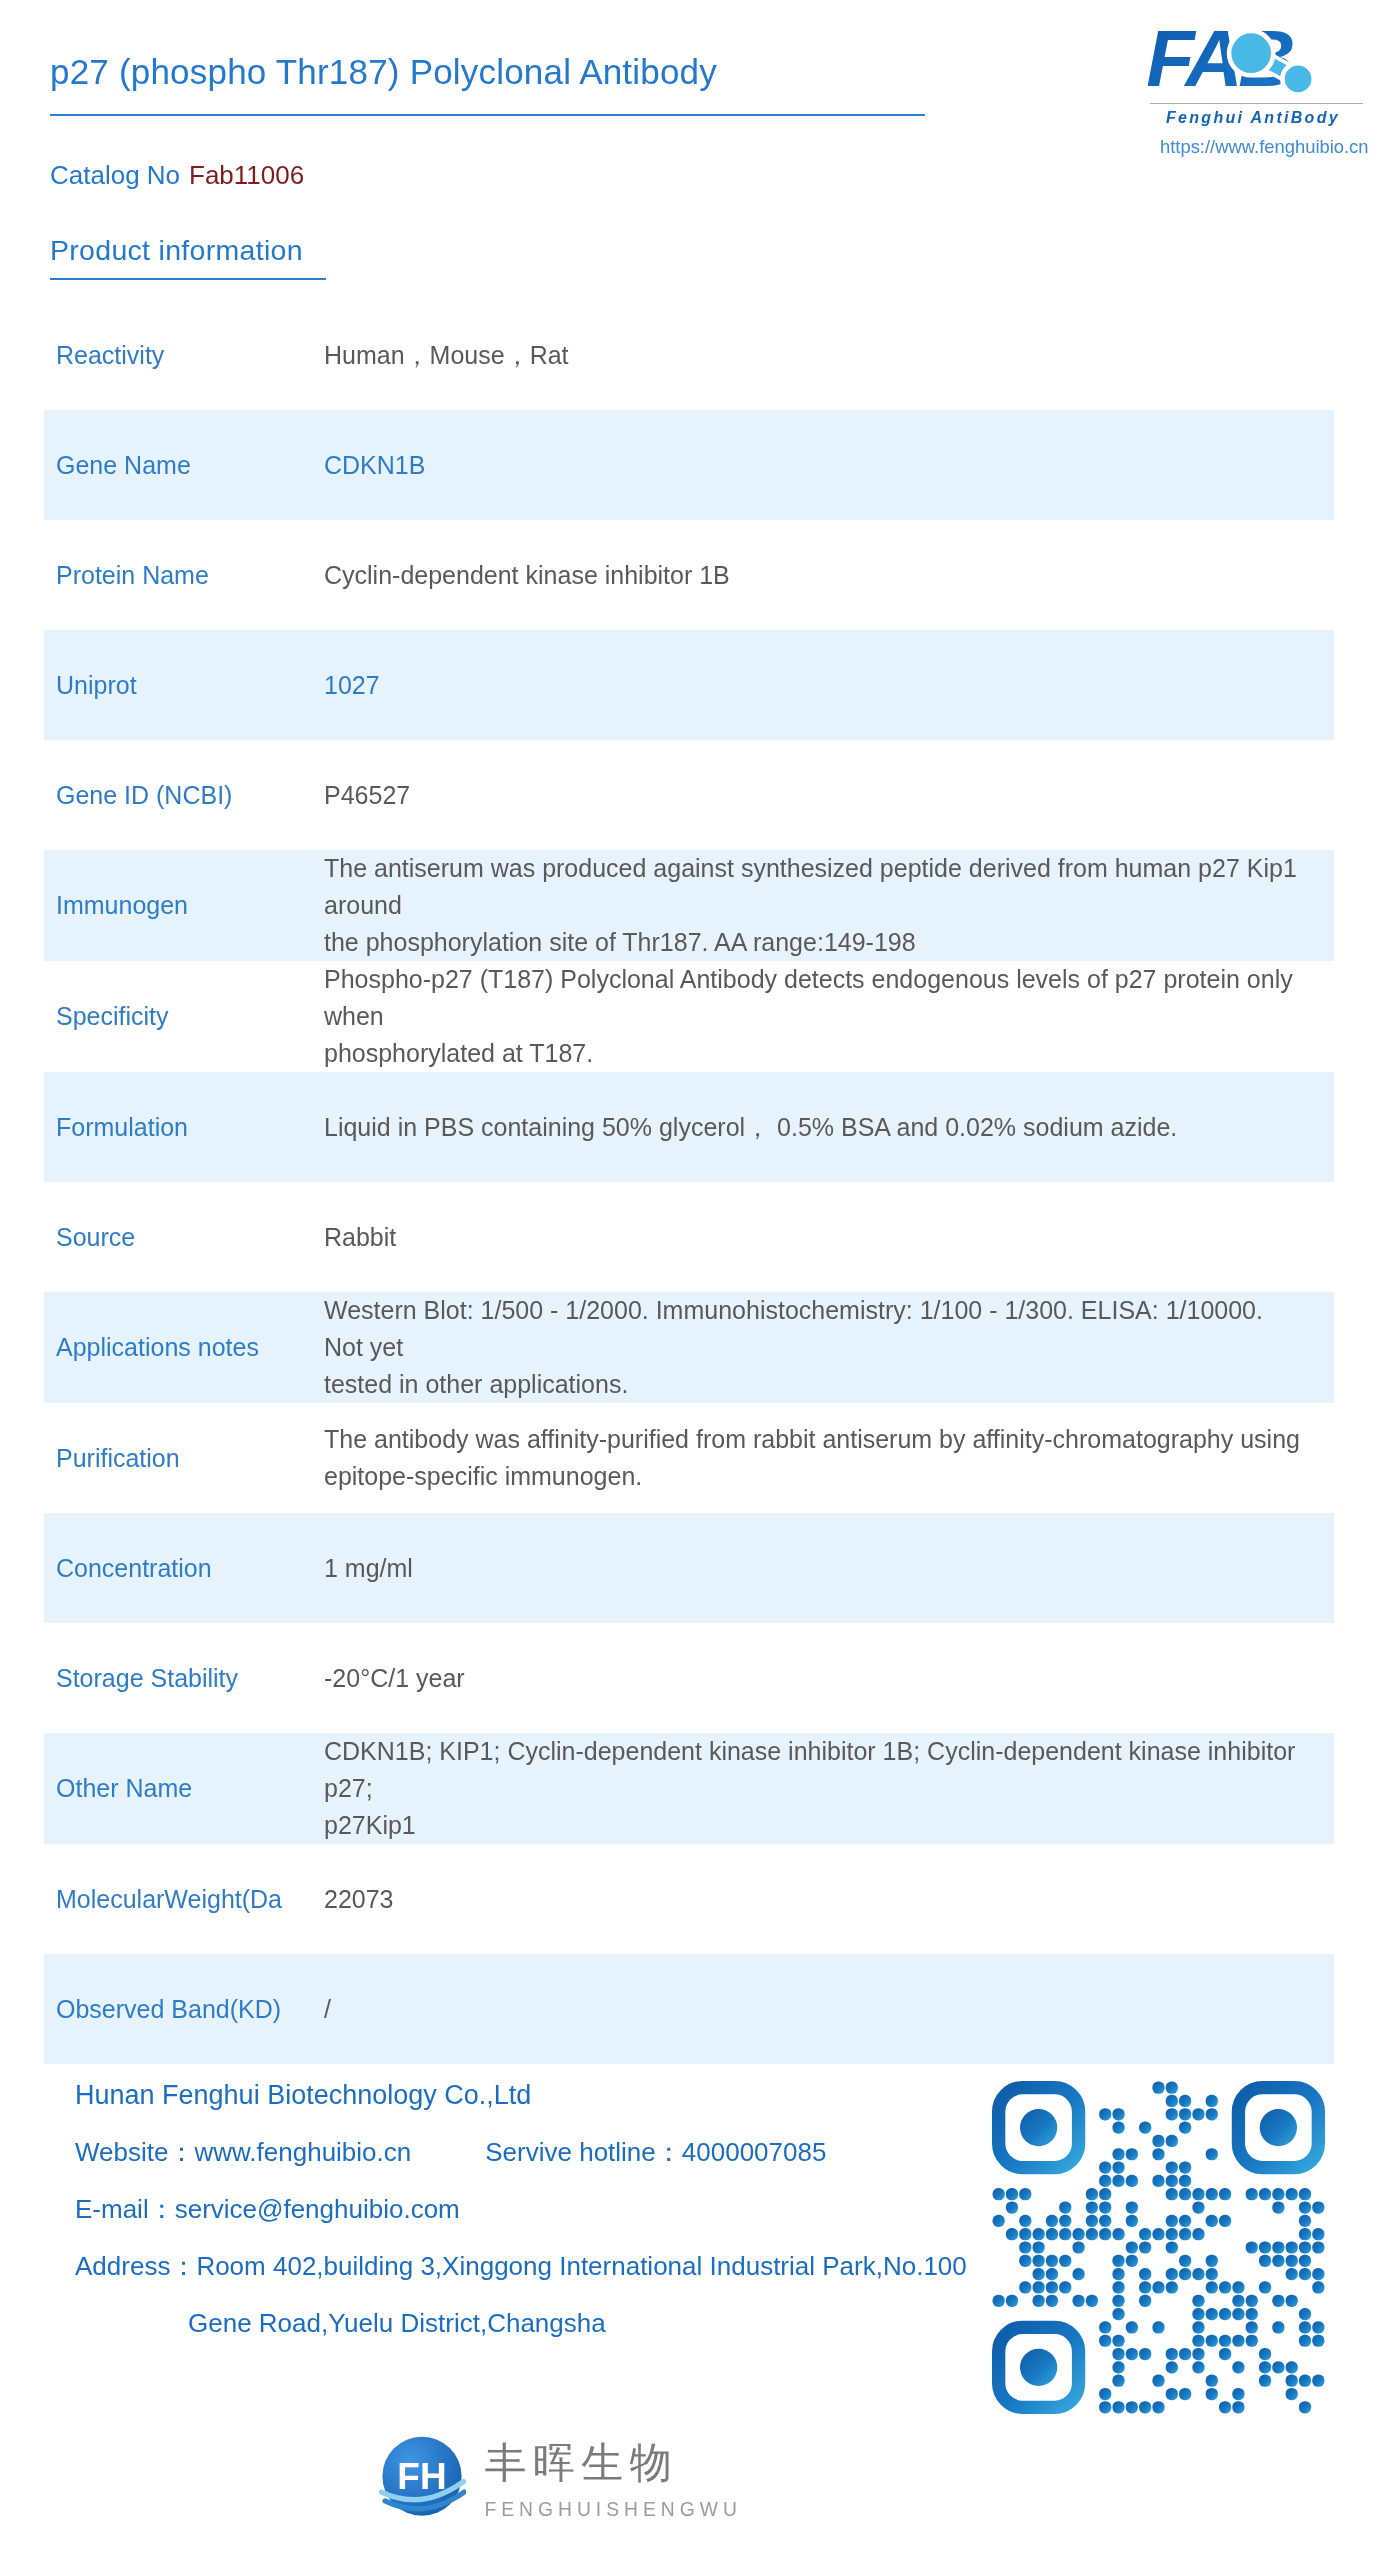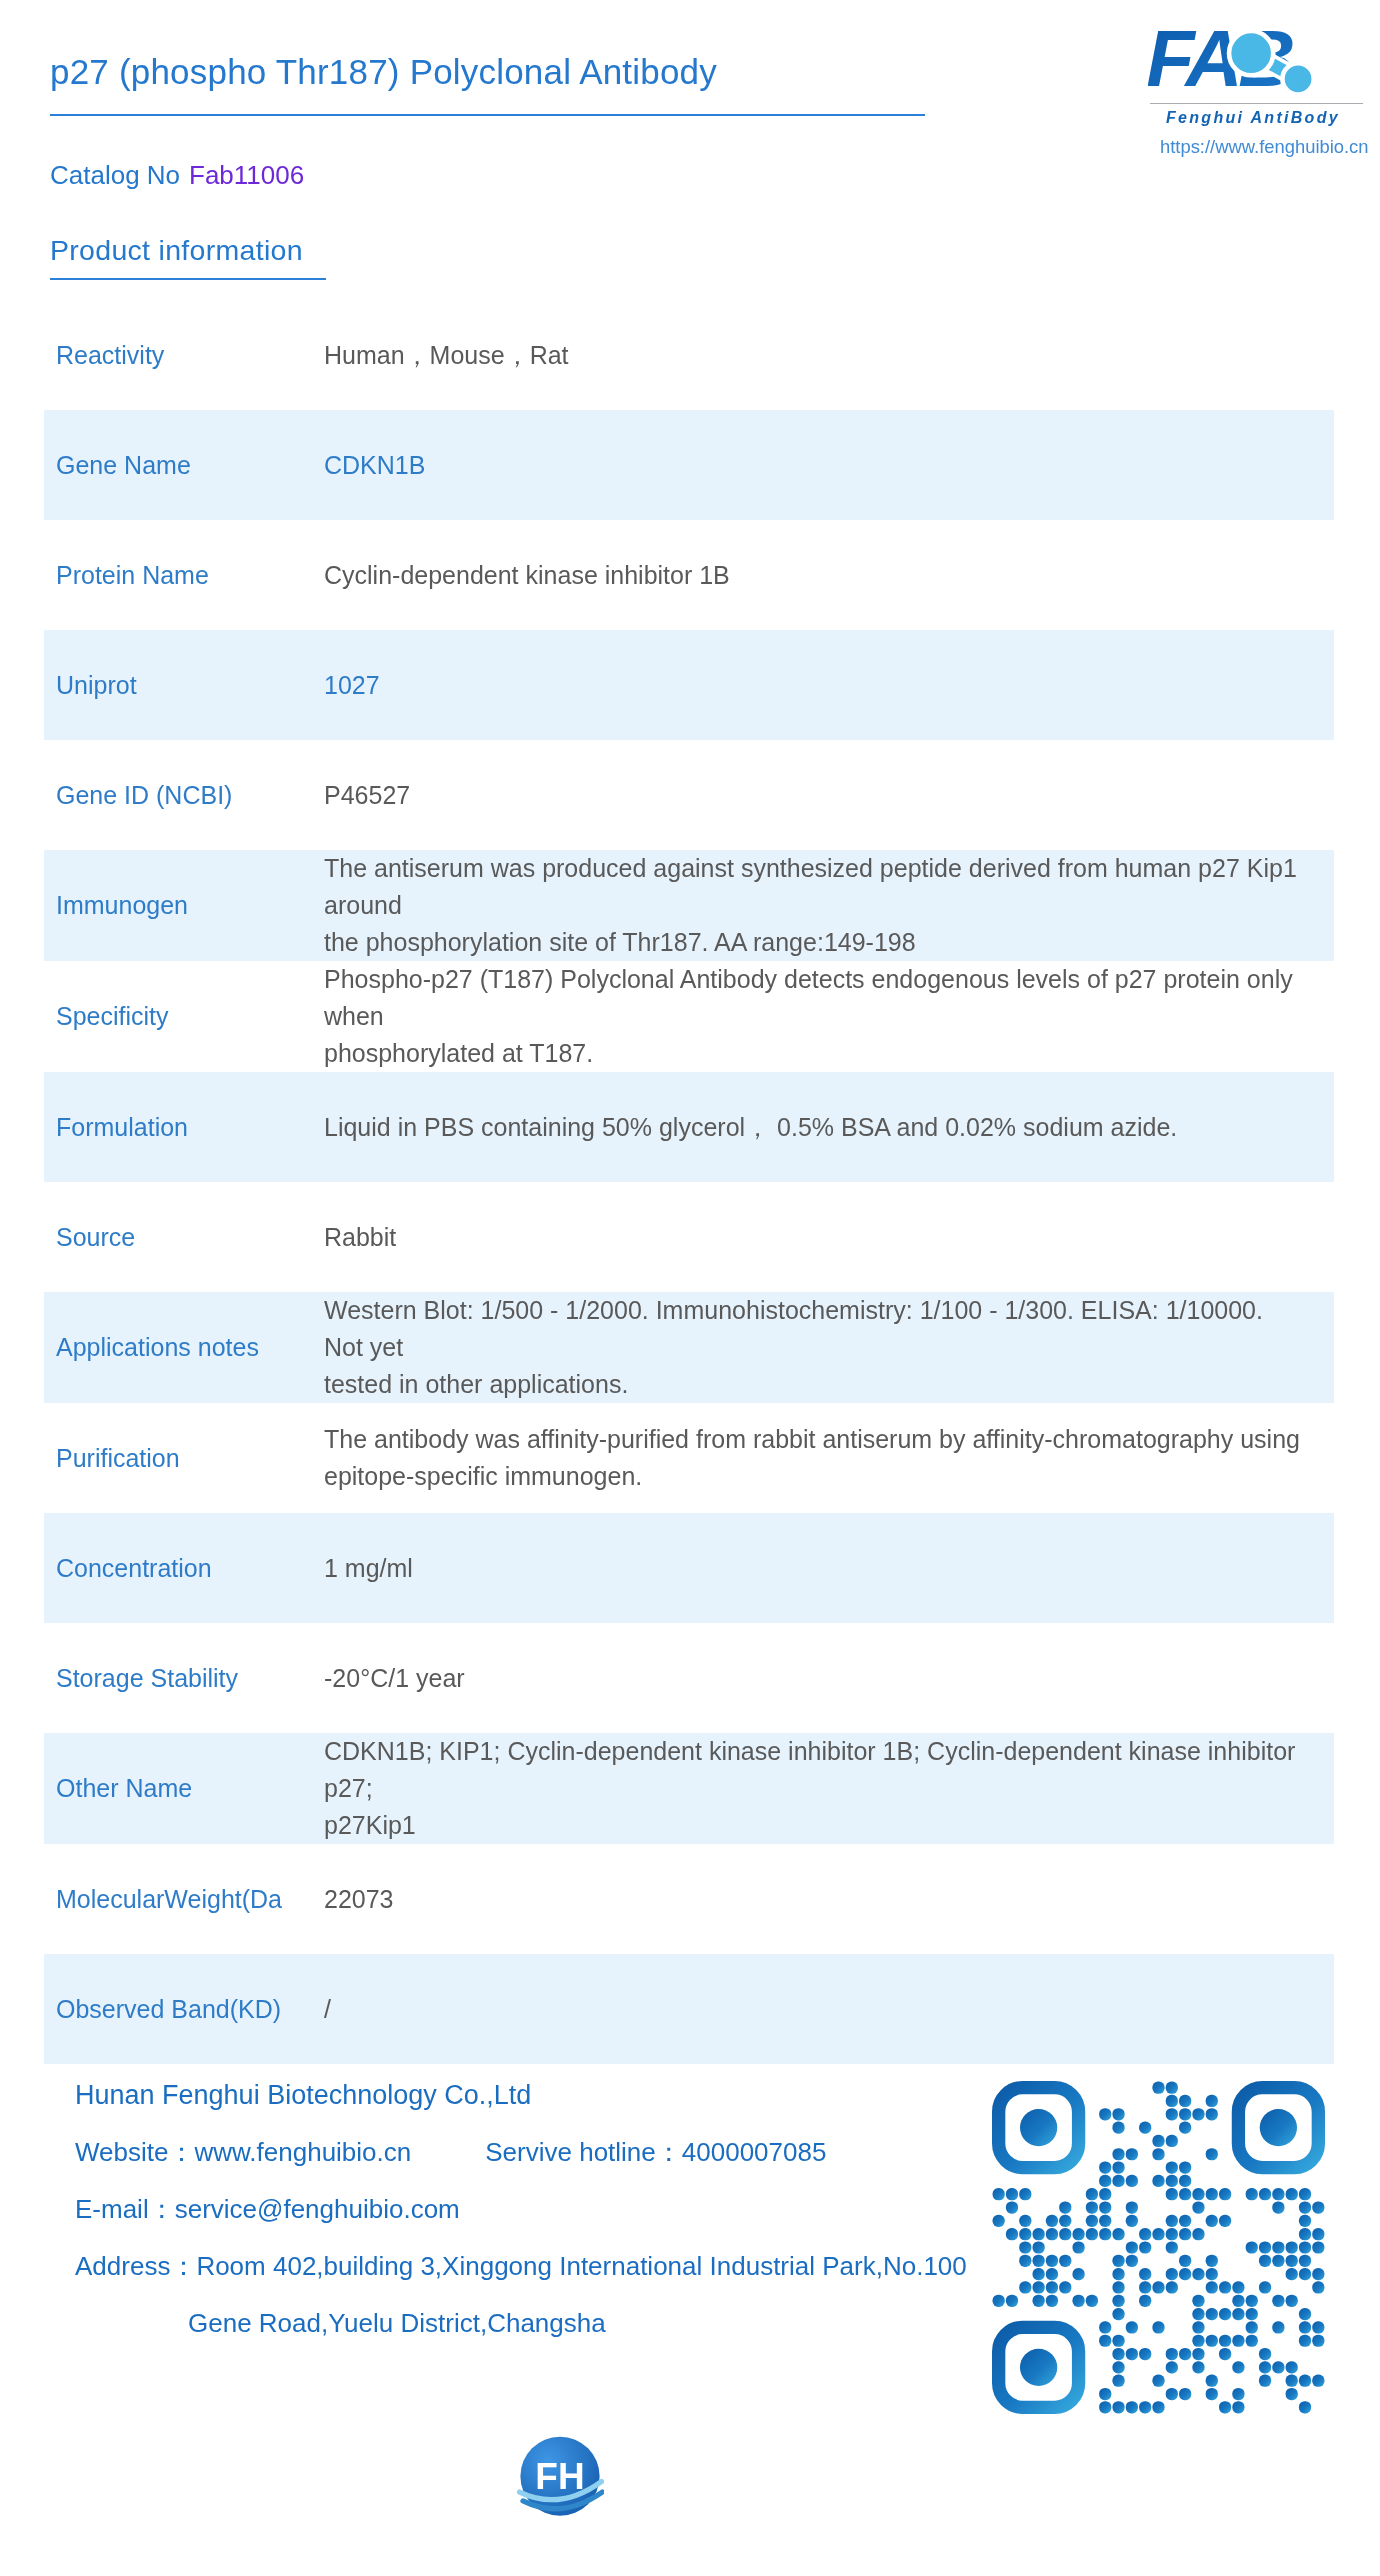--- a/index.html
+++ b/index.html
@@ -19,21 +19,21 @@
   .logo-block { position:absolute; left:1148px; top:20px; width:221px; text-align:left; }
   .logo-svg { display:block; width:221px; height:81px; }
   .logo-rule { width:213px; height:0.9px; background:#a9adb2; margin:1.8px 0 5.5px 1.8px; }
   .logo-tagline {
     font-size:16px; font-weight:bold; font-style:italic; color:#1464b4;
     letter-spacing:2.3px; white-space:nowrap; margin-left:18px;
   }
   .logo-url { font-size:18.4px; color:#3f8bd5; margin-top:9.2px; margin-left:12px; white-space:nowrap; }
   .catalog-row { position:absolute; left:50px; top:160px; font-size:26px; }
   .catalog-label { color:#2478cd; }
-  .catalog-value { color:#6d28d9; position:absolute; left:139px; top:0; white-space:nowrap; }
+  .catalog-value { color:#7f1d1d; position:absolute; left:139px; top:0; white-space:nowrap; }
   .section-title {
     position:absolute; left:50px; top:234px;
     font-size:28.5px; color:#2478cd; letter-spacing:0.3px;
   }
   .section-rule {
     position:absolute; left:50px; top:278px; width:276px; height:1.8px; background:#2b7fd6;
   }
   
   .product-table { position:absolute; left:44px; top:300px; width:1290px; }
   .row {
@@ -414,16 +414,20 @@
         <radialGradient id="ballg" cx="0.35" cy="0.3" r="0.9">
           <stop offset="0" stop-color="#3e96e4"></stop>
             <stop offset="1" stop-color="#1156a8"></stop>
         </radialGradient>
       </defs>
       <circle cx="50" cy="48" r="45" fill="url(#ballg)"></circle>
       <text x="50" y="63" text-anchor="middle" font-family="Liberation Sans, sans-serif" font-size="42" font-weight="bold" fill="#ffffff">FH</text>
       <path d="M4 66 Q 50 88 97 54" fill="none" stroke="#8fd0f0" stroke-width="6" stroke-linecap="round"></path>
       <path d="M8 76 Q 52 98 98 66" fill="none" stroke="#2f86c8" stroke-width="6" stroke-linecap="round"></path>
     </svg>
+    <div class="brand-texts">
+      <div class="brand-cn">丰晖生物</div>
+      <div class="brand-en">FENGHUISHENGWU</div>
+    </div>
   </div>
 
 </div>
 
 
 </body></html>

